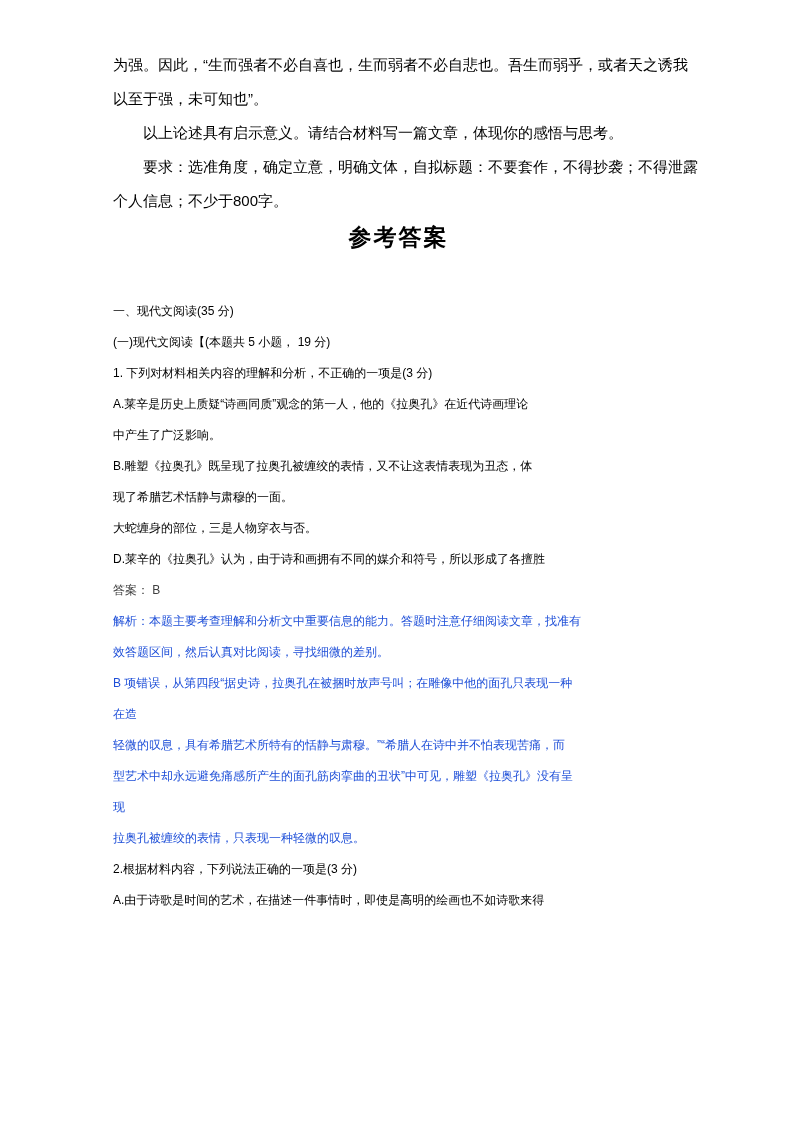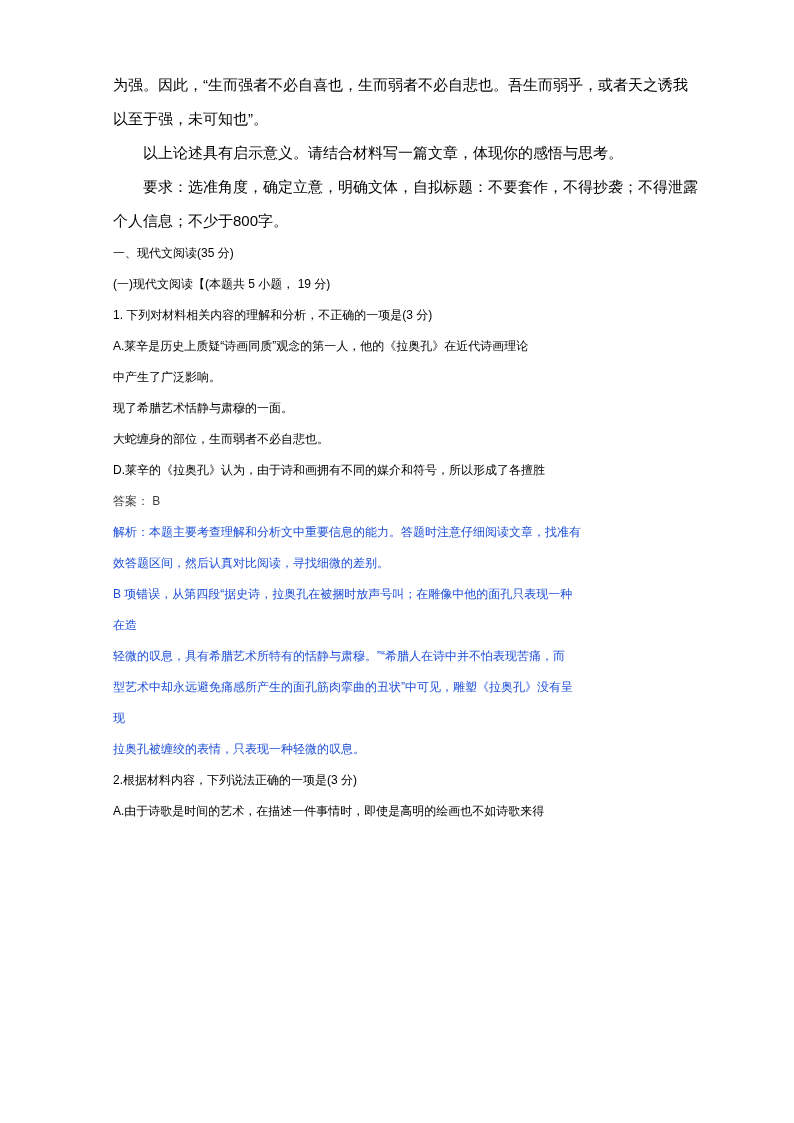--- a/index.html
+++ b/index.html
@@ -6,21 +6,21 @@
     margin: 0;
     padding: 0;
     background: #ffffff;
   }
   .page {
     position: relative;
     width: 794px;
     height: 1123px;
     background: #ffffff;
     box-sizing: border-box;
-    padding: 68px 110px 0 113px;
+    padding: 48px 110px 0 113px;
     font-family: "Liberation Sans", "DejaVu Sans", sans-serif;
     color: #000000;
     overflow: hidden;
   }
   .prompt .line {
     font-size: 15px;
     line-height: 34px;
     white-space: nowrap;
   }
   .indent {
@@ -49,29 +49,31 @@
 <div class="page">
 
   <div class="prompt">
     <div class="line">为强。因此，“生而强者不必自喜也，生而弱者不必自悲也。吾生而弱乎，或者天之诱我</div>
     <div class="line">以至于强，未可知也”。</div>
     <div class="line indent">以上论述具有启示意义。请结合材料写一篇文章，体现你的感悟与思考。</div>
     <div class="line indent">要求：选准角度，确定立意，明确文体，自拟标题：不要套作，不得抄袭；不得泄露</div>
     <div class="line">个人信息；不少于800字。</div>
   </div>
 
+  <h1 class="doc-title">参考答案</h1>
 
   <div class="answers">
     <div class="line">一、现代文阅读(35 分)</div>
     <div class="line">(一)现代文阅读【(本题共 5 小题， 19 分)</div>
     <div class="line">1. 下列对材料相关内容的理解和分析，不正确的一项是(3 分)</div>
     <div class="line">A.莱辛是历史上质疑“诗画同质”观念的第一人，他的《拉奥孔》在近代诗画理论</div>
     <div class="line">中产生了广泛影响。</div>
+    <div class="line">B.雕塑《拉奥孔》既呈现了拉奥孔被缠绞的表情，又不让这表情表现为丑态，体</div>
     <div class="line">现了希腊艺术恬静与肃穆的一面。</div>
-    <div class="line">大蛇缠身的部位，生而弱者不必自悲也。</div>
+    <div class="line">大蛇缠身的部位，三是人物穿衣与否。</div>
     <div class="line">D.莱辛的《拉奥孔》认为，由于诗和画拥有不同的媒介和符号，所以形成了各擅胜</div>
     <div class="line red">答案： B</div>
     <div class="line cyan">解析：本题主要考查理解和分析文中重要信息的能力。答题时注意仔细阅读文章，找准有</div>
     <div class="line cyan">效答题区间，然后认真对比阅读，寻找细微的差别。</div>
     <div class="line cyan">B 项错误，从第四段“据史诗，拉奥孔在被捆时放声号叫；在雕像中他的面孔只表现一种</div>
     <div class="line cyan">在造</div>
     <div class="line cyan">轻微的叹息，具有希腊艺术所特有的恬静与肃穆。”“希腊人在诗中并不怕表现苦痛，而</div>
     <div class="line cyan">型艺术中却永远避免痛感所产生的面孔筋肉挛曲的丑状”中可见，雕塑《拉奥孔》没有呈</div>
     <div class="line cyan">现</div>
     <div class="line cyan">拉奥孔被缠绞的表情，只表现一种轻微的叹息。</div>

